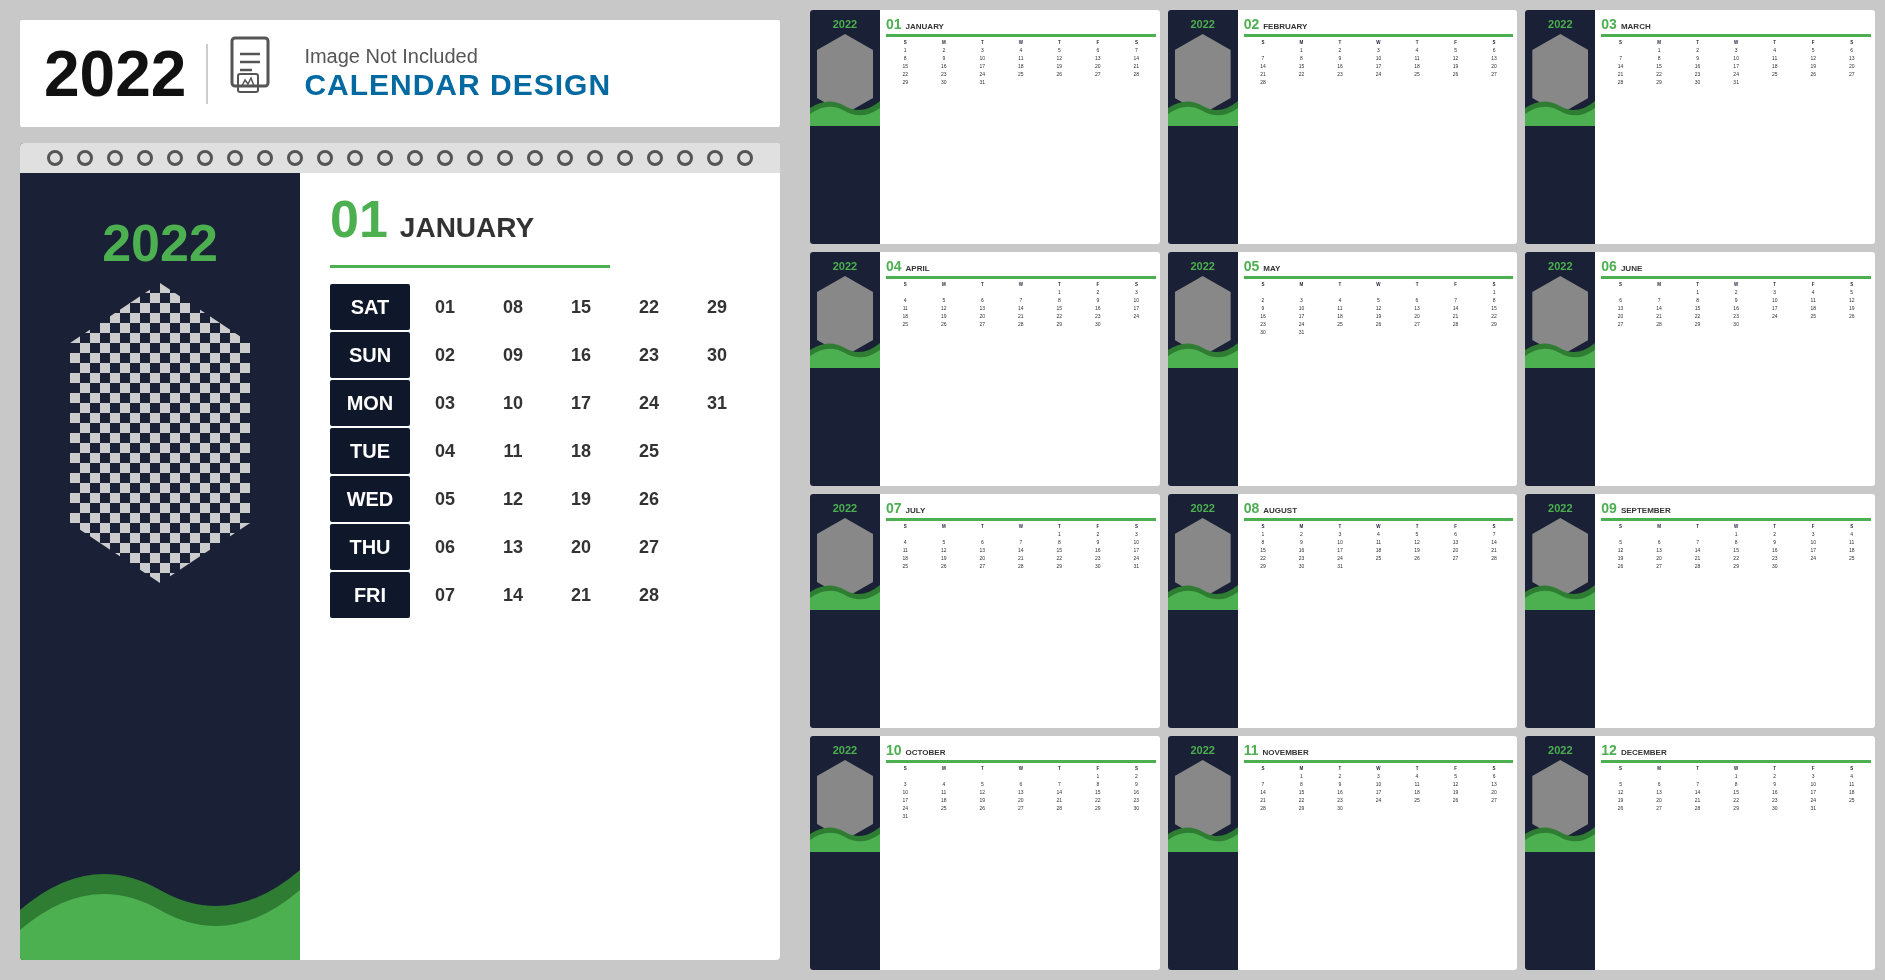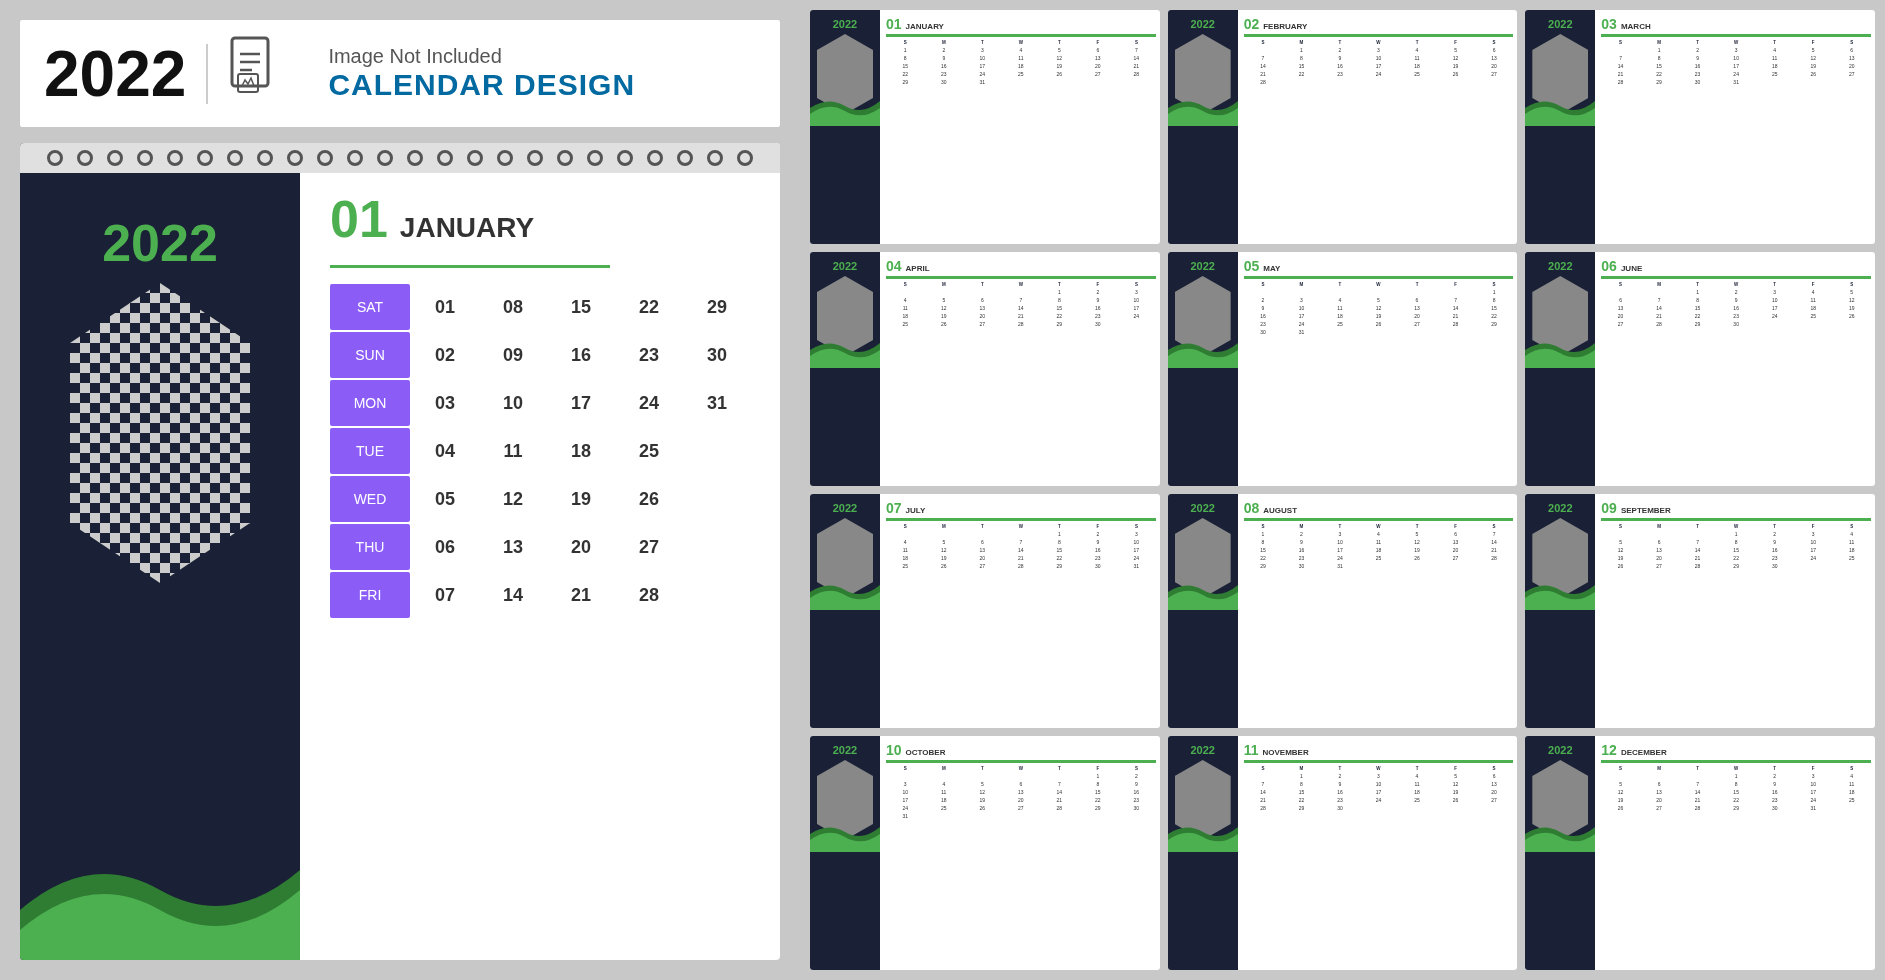--- a/index.html
+++ b/index.html
@@ -41,21 +41,20 @@
       height: 60px;
       background: #ccc;
     }
     .header-icon {
       font-size: 48px;
       color: #555;
     }
     .header-text {
       display: flex;
       flex-direction: column;
-      margin-left: 24px;
     }
     .header-text-top {
       font-size: 20px;
       color: #555;
       font-weight: normal;
     }
     .header-text-bottom {
       font-size: 30px;
       font-weight: 900;
       color: #0369a1;
@@ -180,24 +179,24 @@
     .cal-cell {
       display: flex;
       align-items: center;
       justify-content: center;
       height: 46px;
       font-size: 18px;
       font-weight: 600;
       color: #333;
     }
     .cal-cell.day-label {
-      background: #8b5cf6;
+      background: #0f172a;
       color: white;
-      font-size: 14px;
-      font-weight: 400;
+      font-size: 20px;
+      font-weight: 700;
       border-radius: 2px;
     }
     .cal-cell.empty {
       background: transparent;
     }
 
     
     .right-panel {
       flex: 1;
       padding: 10px;

